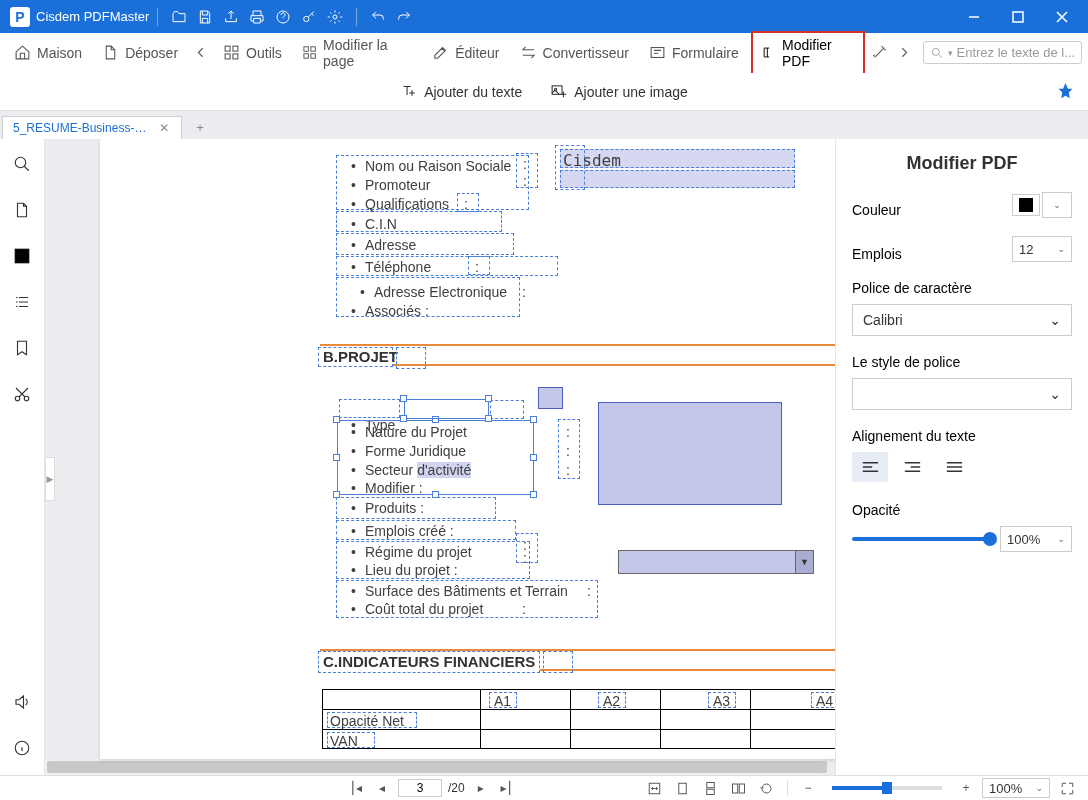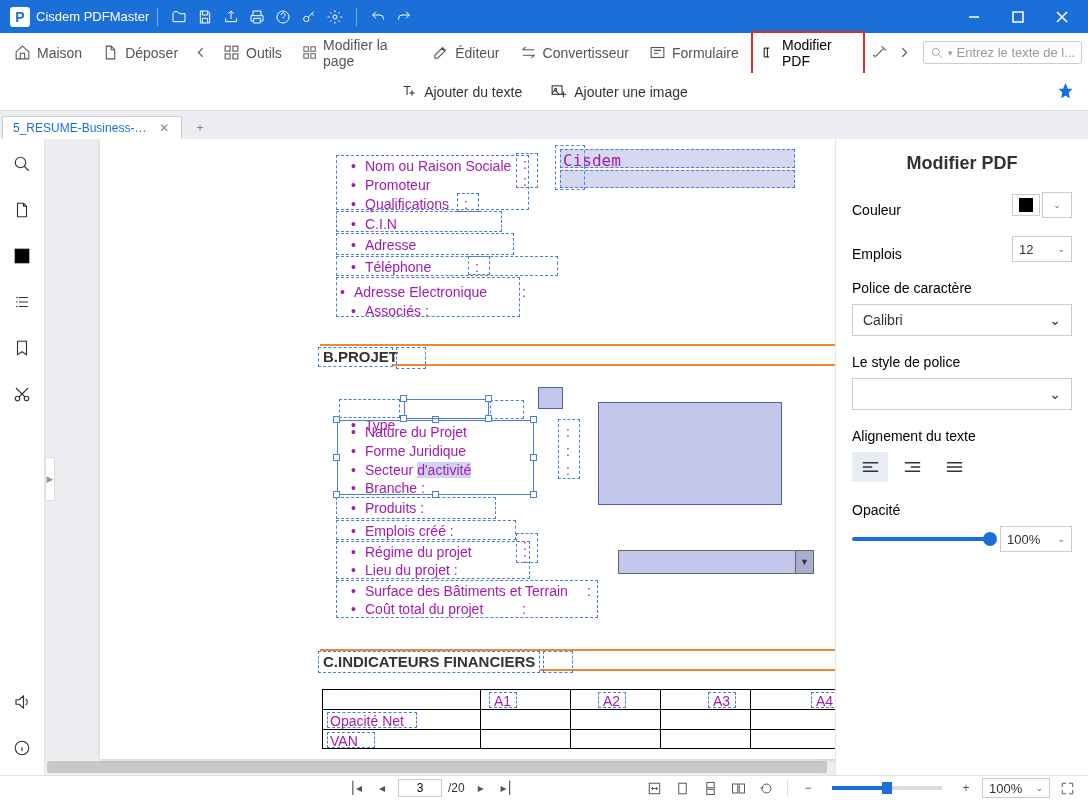--- a/index.html
+++ b/index.html
@@ -37,21 +37,21 @@
 .leftbar .lbtn svg{width:18px;height:18px;stroke:#333;fill:none;stroke-width:1.5}
 .leftbar .lbtn.filled svg{fill:#000;stroke:#000}
 .leftbar .bottom{margin-top:auto;padding-bottom:14px;display:flex;flex-direction:column;gap:20px;align-items:center}
 .canvaswrap{flex:1;background:#ecedf0;position:relative;overflow:hidden}
 .collapse{position:absolute;left:0;top:50%;width:10px;height:44px;background:#fff;border:1px solid #ddd;display:flex;align-items:center;justify-content:center;cursor:pointer;font-size:9px;color:#999}
 .collapse.r{right:0;left:auto}
 .page{position:absolute;left:55px;top:0;width:755px;height:620px;background:#fff;box-shadow:0 1px 4px rgba(0,0,0,.15)}
 .dbox{position:absolute;border:1.5px dashed #4a7fd9}
 .sel{position:absolute;border:1.5px solid #4a7fd9}
 .handle{position:absolute;width:7px;height:7px;background:#fff;border:1.5px solid #4a7fd9}
-.txt{font-size:14px;color:#a21caf;line-height:1.48}
+.txt{font-size:14px;color:#404040;line-height:1.48}
 .bul{position:absolute;font-size:14px}
 .bul::before{content:"•";position:absolute;left:-14px}
 .hl{background:#d0d4f0}
 .pushbtn{position:absolute;border:1px solid #000;font-family:monospace;font-size:15px;display:flex;align-items:center;justify-content:center}
 .fill{background:#c3c8ea;border:1px solid #4a5fb8}
 .sechead{position:absolute;font-weight:bold;font-size:15px}
 .oline{position:absolute;height:2px;background:#e88a3a}
 .scrollb{position:absolute;background:#f0f0f0}
 .scrollb.v{right:0;top:0;width:16px;height:618px}
 .scrollb.h{left:0;bottom:0;right:16px;height:16px}
@@ -344,21 +344,21 @@
       <div class="bul txt" style="left:265px;top:17px">Nom ou Raison Sociale</div>
       <div class="bul txt" style="left:265px;top:36px">Promoteur</div>
       <div class="bul txt" style="left:265px;top:55px">Qualifications</div>
       <div class="dbox" style="left:357px;top:54px;width:22px;height:19px"></div>
       <div class="txt" style="position:absolute;left:364px;top:55px">:</div>
       <div class="bul txt" style="left:265px;top:75px">C.I.N</div>
       <div class="bul txt" style="left:265px;top:96px">Adresse</div>
       <div class="bul txt" style="left:265px;top:118px">Téléphone</div>
       <div class="dbox" style="left:368px;top:117px;width:22px;height:19px"></div>
       <div class="txt" style="position:absolute;left:375px;top:118px">:</div>
-      <div class="bul txt" style="left:254px;top:143px">Adresse Electronique</div>
+      <div class="bul txt" style="left:274px;top:143px">Adresse Electronique</div>
       <div class="txt" style="position:absolute;left:422px;top:143px">:</div>
       <div class="bul txt" style="left:265px;top:162px">Associés  :</div>
 
       <div class="dbox" style="left:460px;top:10px;width:235px;height:19px;background:#d5d8f0"></div>
       <div class="dbox" style="left:460px;top:31px;width:235px;height:18px;background:#d5d8f0"></div>
       <div class="dbox" style="left:455px;top:6px;width:30px;height:45px"></div>
       <div class="txt" style="position:absolute;left:463px;top:10px;font-family:monospace;font-size:16px">Cisdem</div>
       <div class="dbox" style="left:416px;top:14px;width:22px;height:35px"></div>
       <div class="txt" style="position:absolute;left:423px;top:15px">:</div>
       <div class="txt" style="position:absolute;left:423px;top:32px">:</div>
@@ -378,21 +378,21 @@
       <div class="handle" style="left:332px;top:277px"></div>
       <div class="handle" style="left:430px;top:277px"></div>
       <div class="handle" style="left:233px;top:315px"></div>
       <div class="handle" style="left:430px;top:315px"></div>
       <div class="handle" style="left:233px;top:352px"></div>
       <div class="handle" style="left:332px;top:352px"></div>
       <div class="handle" style="left:430px;top:352px"></div>
       <div class="bul txt" style="left:265px;top:283px">Nature du Projet</div>
       <div class="bul txt" style="left:265px;top:302px">Forme Juridique</div>
       <div class="txt" style="position:absolute;left:265px;top:321px"><span style="position:absolute;left:-14px">•</span><span>Secteur </span><span class="hl">d'activité</span></div>
-      <div class="bul txt" style="left:265px;top:339px">Branche  :</div>
+      <div class="bul txt" style="left:265px;top:339px">Modifier  :</div>
       <div class="dbox" style="left:236px;top:358px;width:160px;height:22px"></div>
       <div class="bul txt" style="left:265px;top:359px">Produits   :</div>
       <div class="dbox" style="left:236px;top:381px;width:180px;height:20px"></div>
       <div class="bul txt" style="left:265px;top:382px">Emplois créé  :</div>
       <div class="dbox" style="left:236px;top:402px;width:194px;height:38px"></div>
       <div class="bul txt" style="left:265px;top:403px">Régime du projet</div>
       <div class="bul txt" style="left:265px;top:421px">Lieu du projet  :</div>
       <div class="dbox" style="left:236px;top:441px;width:262px;height:38px"></div>
       <div class="bul txt" style="left:265px;top:442px">Surface des Bâtiments et Terrain</div>
       <div class="txt" style="position:absolute;left:487px;top:442px">:</div>

